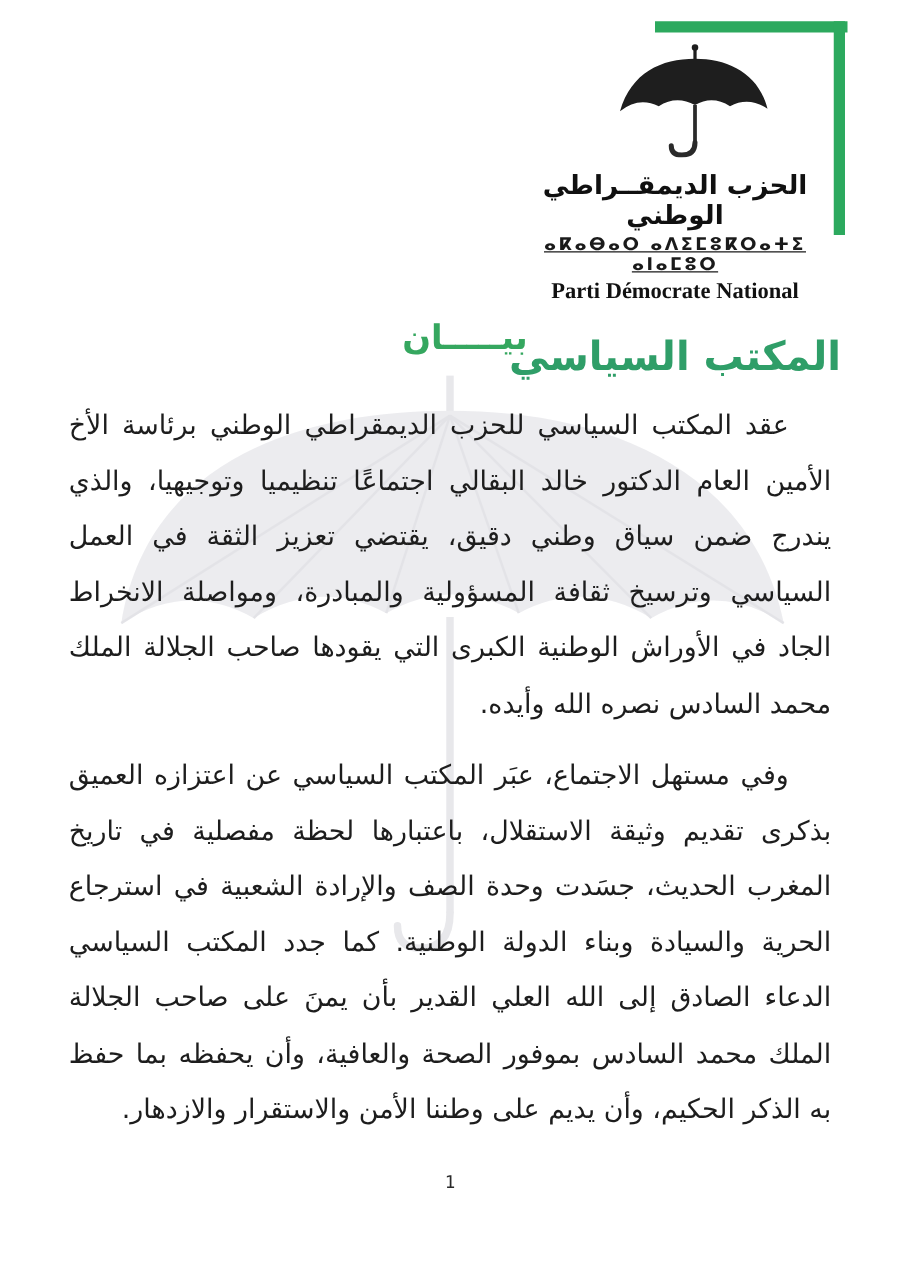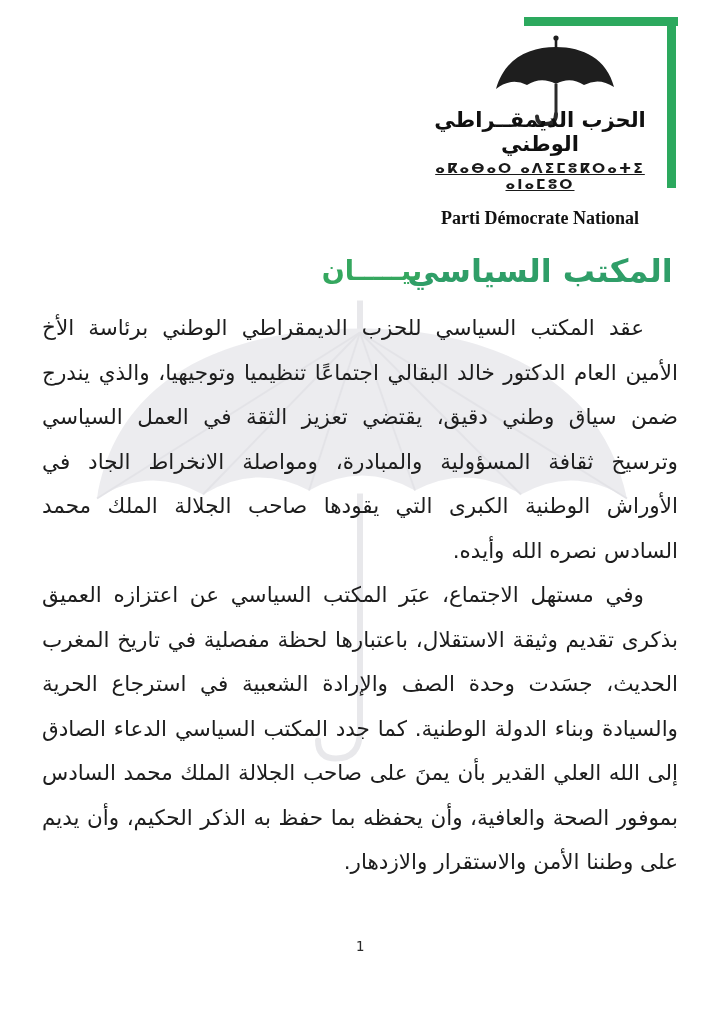--- a/index.html
+++ b/index.html
@@ -20,46 +20,46 @@
   }
   
   .frame-h{position:absolute;left:524px;top:17px;width:154px;height:9px;background:var(--frame-green);}
   .frame-v{position:absolute;left:667px;top:17px;width:9px;height:171px;background:var(--frame-green);}
 
   
   .logo{position:absolute;left:492px;top:34px;width:126px;height:92px;}
 
   
   .header-block{
-    position:absolute;left:398px;top:108px;width:284px;
+    position:absolute;left:398px;top:136px;width:284px;
     text-align:center;line-height:1.15;
   }
   .party-ar{font-size:21px;font-weight:bold;color:#101010;direction:rtl;}
   .party-tif{font-size:14px;letter-spacing:2px;margin-top:4px;color:#1a1a1a;font-weight:bold;text-decoration:underline;}
-  .party-fr{font-family:"Liberation Serif",serif;font-weight:bold;font-size:18px;margin-top:16px;color:#111;}
+  .party-fr{font-family:"Liberation Serif",serif;font-weight:bold;font-size:18px;margin-top:2px;color:#111;}
   .bureau{font-size:32px;font-weight:bold;color:var(--bureau-green);margin-top:24px;direction:rtl;}
 
   
   .doc-title{
     position:absolute;top:255px;left:0;right:0;
     text-align:center;font-size:27px;font-weight:bold;
     color:var(--title-green);direction:rtl;padding-left:24px;
   }
 
   
   .watermark{position:absolute;left:92px;top:296px;width:540px;height:485px;opacity:.5;z-index:0;}
 
   
   .body-text{
     position:absolute;left:42px;top:306px;width:636px;
     direction:rtl;text-align:justify;
     font-size:21.5px;line-height:44.5px;
     z-index:1;
   }
-  .body-text p{margin:0;text-indent:34px;}
+  .body-text p{margin:13px;text-indent:34px;}
 
   
   .page-number{
     position:absolute;top:938px;left:0;right:0;
     text-align:center;font-size:14px;color:#2a2a2a;
     font-family:"DejaVu Sans Mono",monospace;
   }
 </style>
 </head>
 <body>

